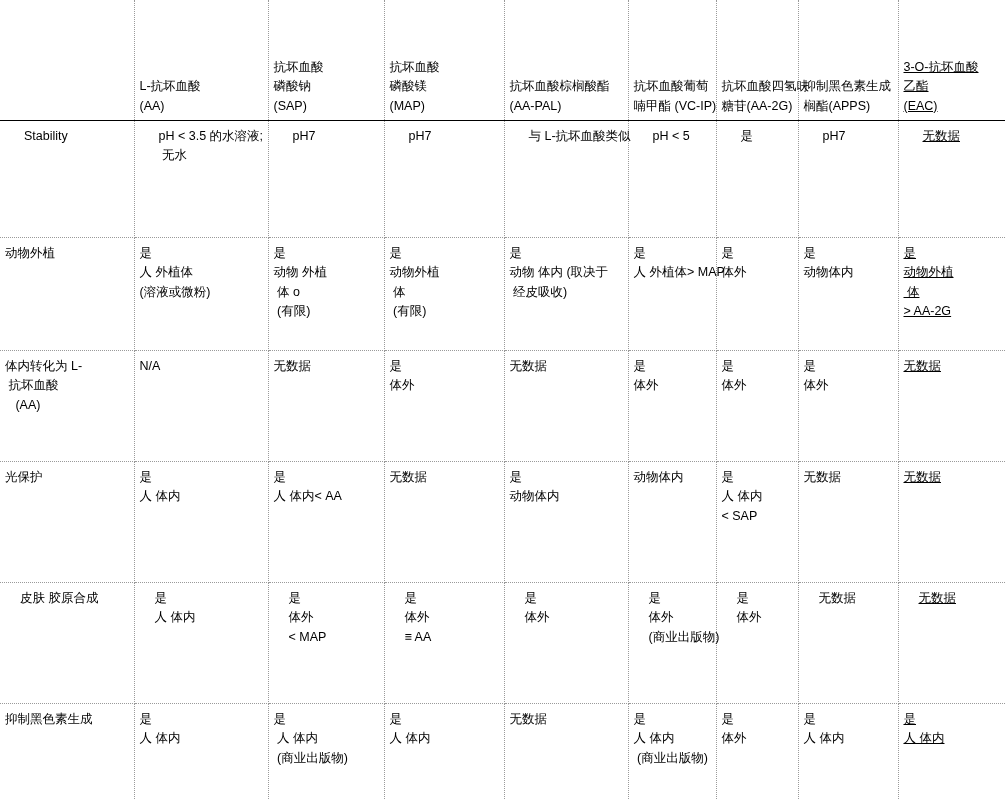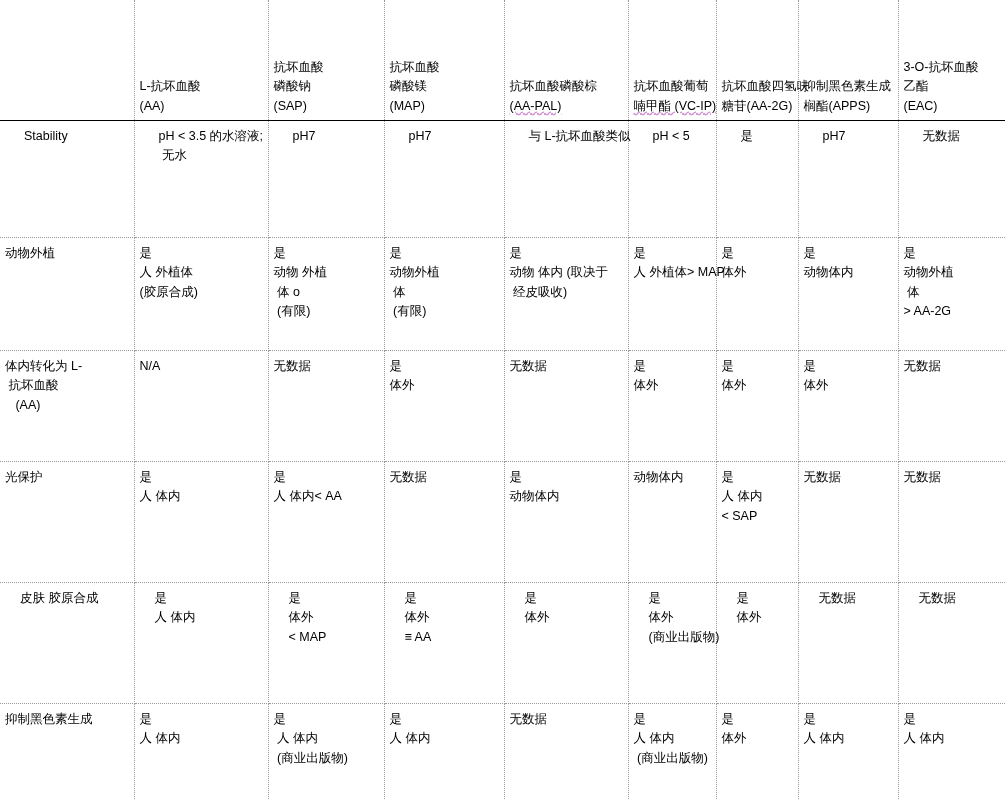--- a/index.html
+++ b/index.html
@@ -40,20 +40,21 @@
     vertical-align: top;
     text-align: left;
     font-weight: normal;
     padding: 6px 6px 6px 5px;
     border-right: 1px dotted #9a9a9a;
     border-bottom: 1px dotted #9a9a9a;
     line-height: 1.55;
   }
   table.matrix td:last-child, table.matrix th:last-child {
     border-right: none;
+    text-decoration: underline;
   }
   table.matrix thead th {
     border-bottom: 1px solid #000000;
     padding-top: 8px;
     padding-bottom: 4px;
     height: 108px;
     vertical-align: bottom;
   }
   table.matrix thead th.corner {
     border-right: 1px dotted #9a9a9a;
@@ -61,21 +62,21 @@
   .hdr-line { display: block; white-space: pre; }
   .cell-line { display: block; white-space: pre; }
   .row-label { white-space: pre; }
 
   tr.r-stability td { height: 104px; padding-left: 24px; }
   tr.r-derm td { height: 100px; }
   tr.r-convert td { height: 98px; }
   tr.r-photo td { height: 108px; }
   tr.r-collagen td { height: 108px; padding-left: 20px; }
   tr.r-melanin td { height: 96px; }
-  .u-squiggle { text-decoration: underline; text-decoration-style: wavy; text-decoration-color: #d08bd0; }
+  .u-squiggle { text-decoration-style: wavy; text-decoration-color: #d08bd0; }
 </style>
 </head>
 <body>
 
 <div id="sheet">
   <table class="matrix">
     <colgroup>
       <col class="c0">
         <col class="c1">
         <col class="c2">
@@ -97,21 +98,21 @@
           <span class="hdr-line">抗坏血酸</span>
           <span class="hdr-line">磷酸钠</span>
           <span class="hdr-line">(SAP)</span>
         </th>
         <th>
           <span class="hdr-line">抗坏血酸</span>
           <span class="hdr-line">磷酸镁</span>
           <span class="hdr-line">(MAP)</span>
         </th>
         <th>
-          <span class="hdr-line">抗坏血酸磷酸棕</span>
+          <span class="hdr-line">抗坏血酸棕榈酸酯</span>
           <span class="hdr-line u-squiggle">(AA-PAL)</span>
         </th>
         <th>
           <span class="hdr-line">抗坏血酸葡萄</span>
           <span class="hdr-line u-squiggle">喃甲酯 (VC-IP)</span>
         </th>
         <th>
           <span class="hdr-line">抗坏血酸四氢呋</span>
           <span class="hdr-line">糖苷(AA-2G)</span>
         </th>
@@ -157,21 +158,21 @@
         <td>
           <span class="cell-line">无数据</span>
         </td>
       </tr>
 
       <tr class="r-derm">
         <td class="row-label">动物外植</td>
         <td>
           <span class="cell-line">是</span>
           <span class="cell-line">人 外植体</span>
-          <span class="cell-line">(胶原合成)</span>
+          <span class="cell-line">(溶液或微粉)</span>
         </td>
         <td>
           <span class="cell-line">是</span>
           <span class="cell-line">动物 外植</span>
           <span class="cell-line"> 体 o</span>
           <span class="cell-line"> (有限)</span>
         </td>
         <td>
           <span class="cell-line">是</span>
           <span class="cell-line">动物外植</span>

